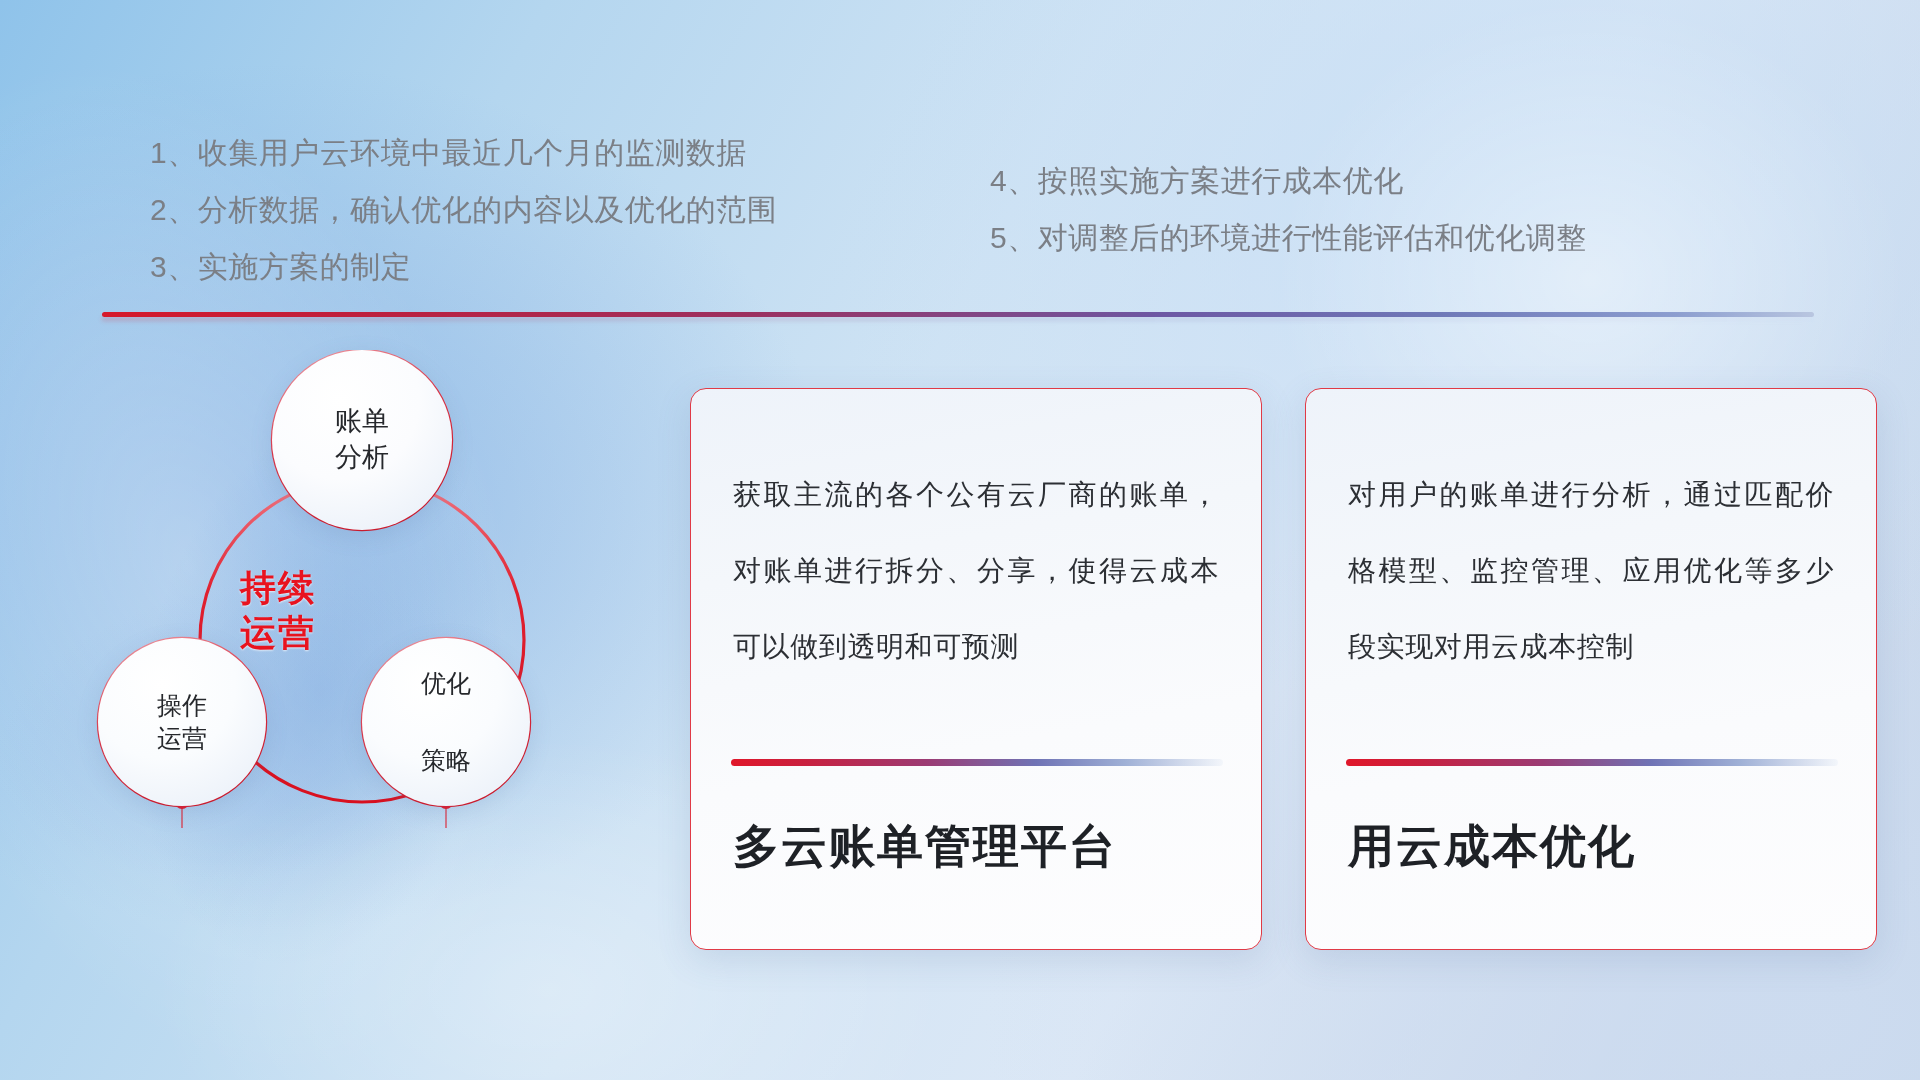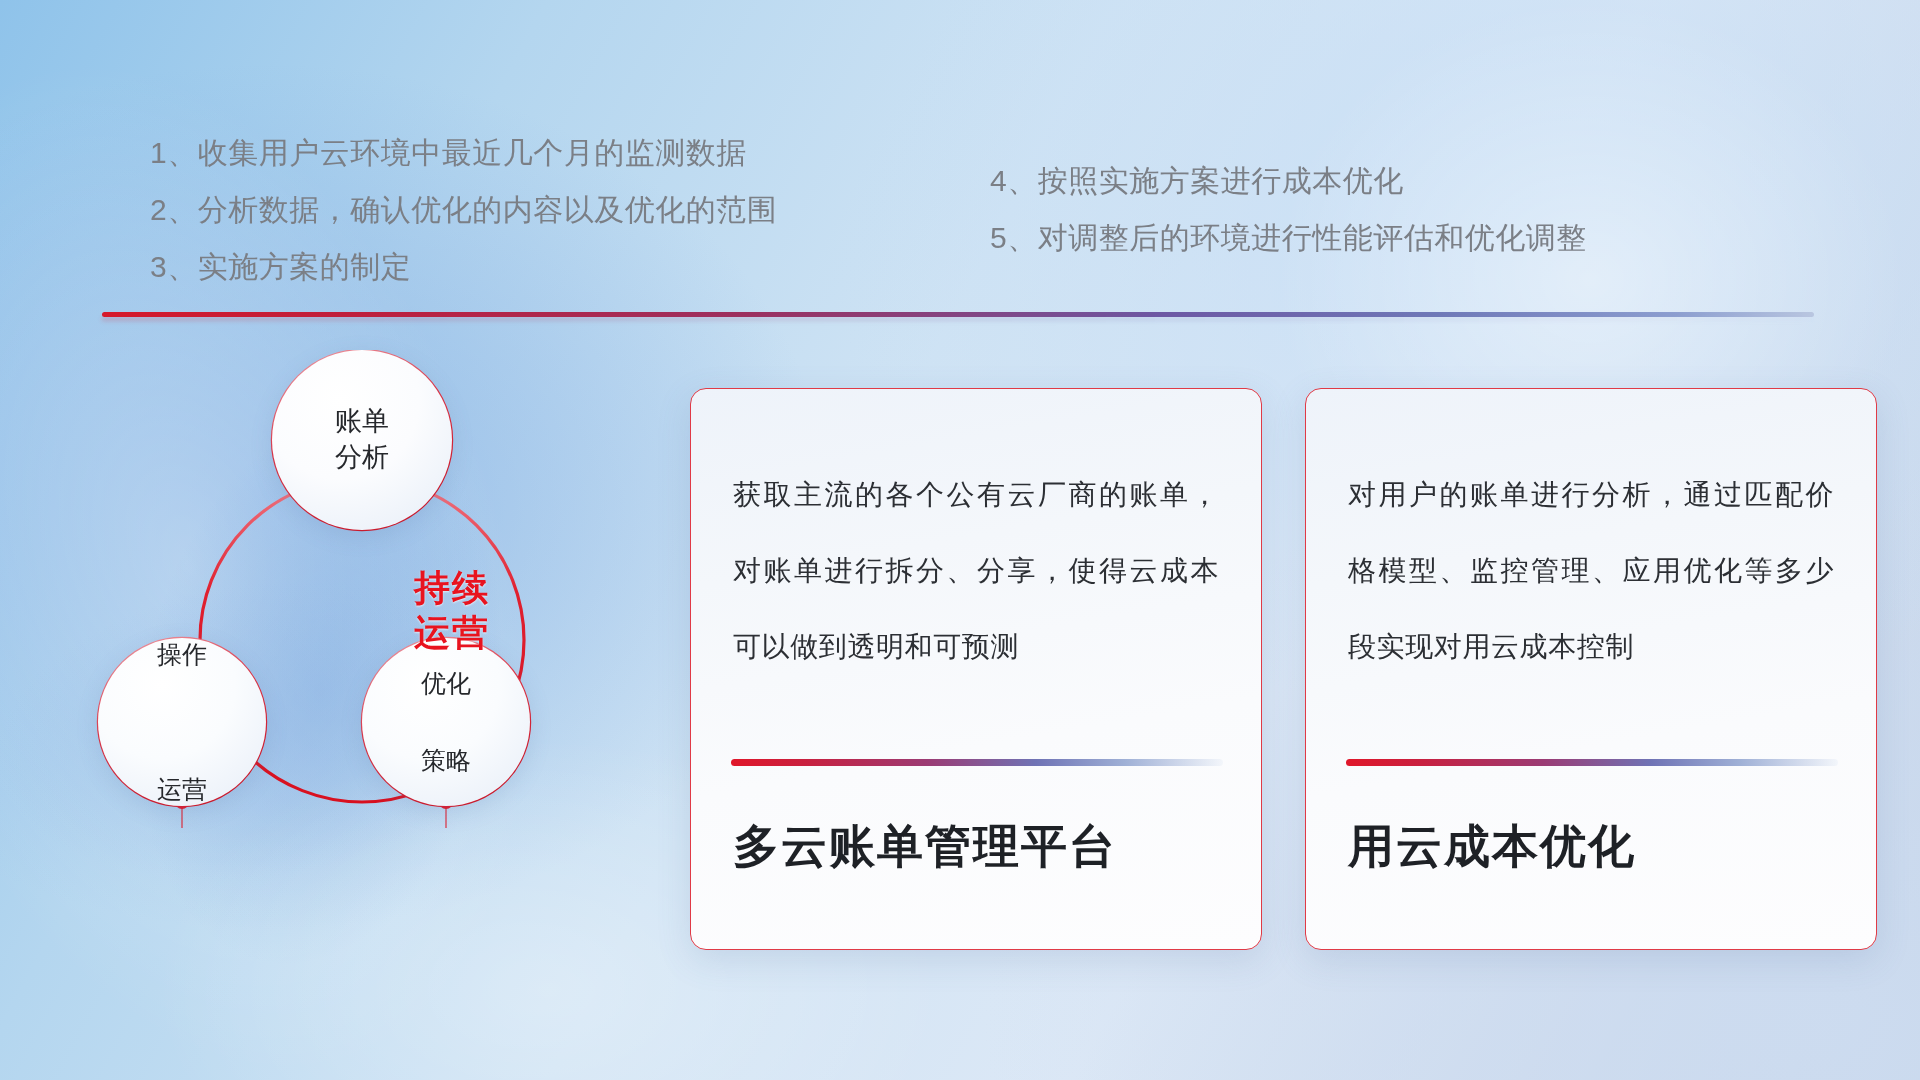--- a/index.html
+++ b/index.html
@@ -125,36 +125,35 @@
     left: 182px; top: 0px;
     width: 180px; height: 180px;
     font-size: 27px;
     background: radial-gradient(circle at 38% 28%, #ffffff 0%, #fbfcfe 46%, #eef3fa 78%, #e3ebf6 100%);
   }
   .bubble.bl {
     left: 8px; top: 288px;
     width: 168px; height: 168px;
     font-size: 25px;
     background: radial-gradient(circle at 38% 28%, #ffffff 0%, #fafcfe 46%, #eef3fa 78%, #e2eaf5 100%);
-    justify-content: space-between;
   }
   .bubble.br {
     left: 272px; top: 288px;
     width: 168px; height: 168px;
     font-size: 25px;
     background: radial-gradient(circle at 38% 28%, #ffffff 0%, #fafcfe 46%, #eef3fa 78%, #e2eaf5 100%);
     gap: 44px;
   }
 
   .venn-center {
     position: absolute;
     left: 150px;
     top: 215px;
     width: 250px;
-    text-align: right;
+    text-align: left;
     color: #e8131f;
     font-size: 36px;
     font-weight: 800;
     line-height: 1.25;
     letter-spacing: 2px;
     text-shadow: 0 1px 2px rgba(255,255,255,0.7);
   }
   .venn-center span { display: block; }
 
   

